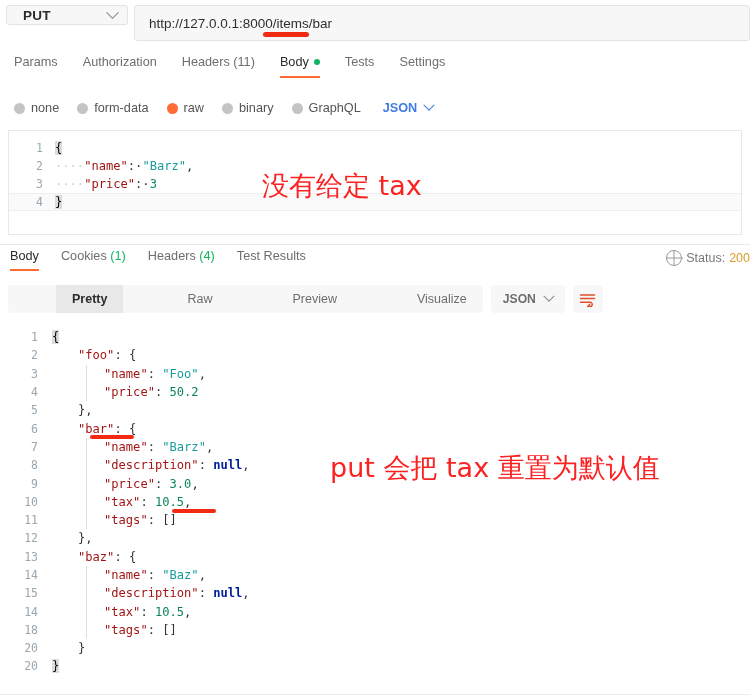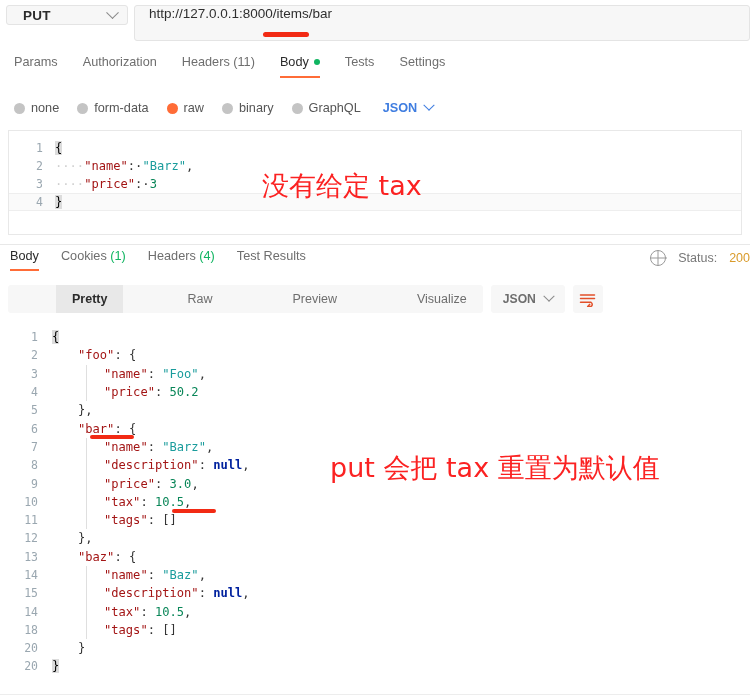--- a/index.html
+++ b/index.html
@@ -26,21 +26,21 @@
     letter-spacing: .2px;
   }
   .chev {
     display: inline-block; width: 9px; height: 9px;
     border-right: 1.4px solid #8a8a8a; border-bottom: 1.4px solid #8a8a8a;
     transform: rotate(45deg) translate(-2px,-2px);
   }
   .url-field {
     flex: 1; height: 36px; margin-left: 6px; background: #f7f7f7;
     border: 1px solid #e4e4e4; border-radius: 3px;
-    display: flex; align-items: flex-start; padding: 0 14px;
+    display: flex; align-items: center; padding: 0 14px;
     font-size: 13.5px; color: #2f2f2f; position: relative;
   }
   .underline-url {
     position: absolute; left: 128px; top: 26px;
     width: 46px; height: 5px; background: #f22a14;
     border-radius: 3px;
   }
 
   
   .req-tabs {
@@ -125,21 +125,21 @@
   .res-tabs .tab { position: relative; margin-right: 22px; padding-bottom: 8px; white-space: nowrap; }
   .res-tabs .tab.active { color: #2b2b2b; }
   .res-tabs .tab.active::after {
     content: ""; position: absolute; left: 0; right: 0; bottom: 0;
     height: 2px; background: #ff6c37;
   }
   .cnt { color: #10b561; }
 
   .status-wrap {
     position: absolute; right: 0px; top: 250px;
-    display: flex; align-items: center; gap: 12px;
+    display: flex; align-items: center; gap: 4px;
     font-size: 12.5px; color: #777;
   }
   .globe {
     width: 16px; height: 16px; border-radius: 50%;
     border: 1.3px solid #9a9a9a; position: relative;
   }
   .globe::before {
     content: ""; position: absolute; left: 50%; top: -1.3px; bottom: -1.3px;
     width: 0; border-left: 1.3px solid #9a9a9a; transform: translateX(-50%);
   }

